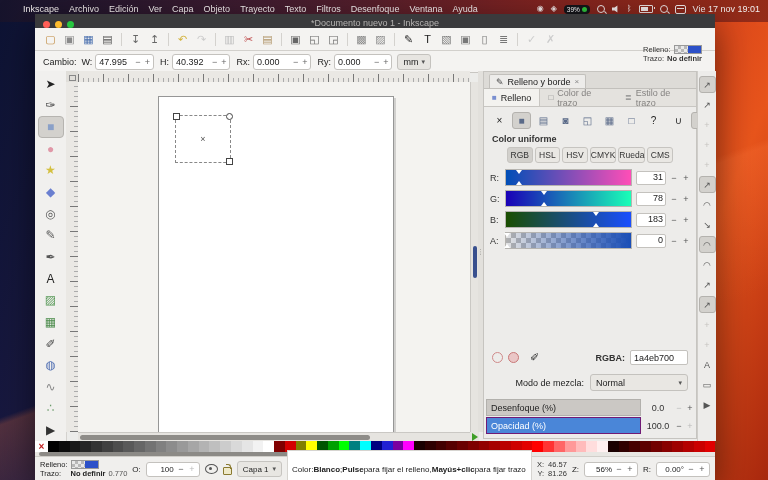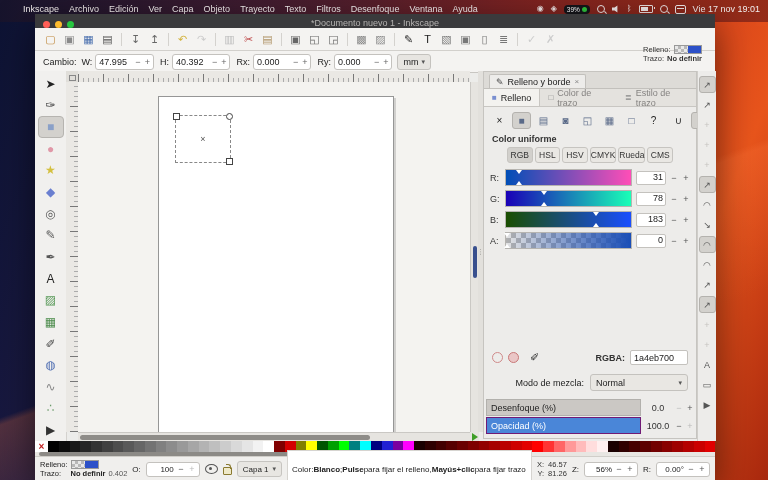--- a/index.html
+++ b/index.html
@@ -581,21 +581,21 @@
   <div class="statusbar">
     <div class="fs-block">
       <span>Relleno:</span>
       <span class="si-swatch">
         <span class="si-checker"></span>
         <span class="si-color" style="background:#2c50c8;"></span>
       </span>
       <span></span>
       <span>Trazo:</span>
       <span class="bold">No definir</span>
-      <span style="color:#555;">0.402</span>
+      <span style="color:#555;">0.770</span>
     </div>
     <span>O:</span>
     <span class="sb-spin">
       <span class="val">100</span>
       <span class="mini">−</span>
       <span class="mini dim">+</span>
     </span>
     <span class="eye"></span>
     <span class="lock-o"></span>
     <span class="layer-select">

